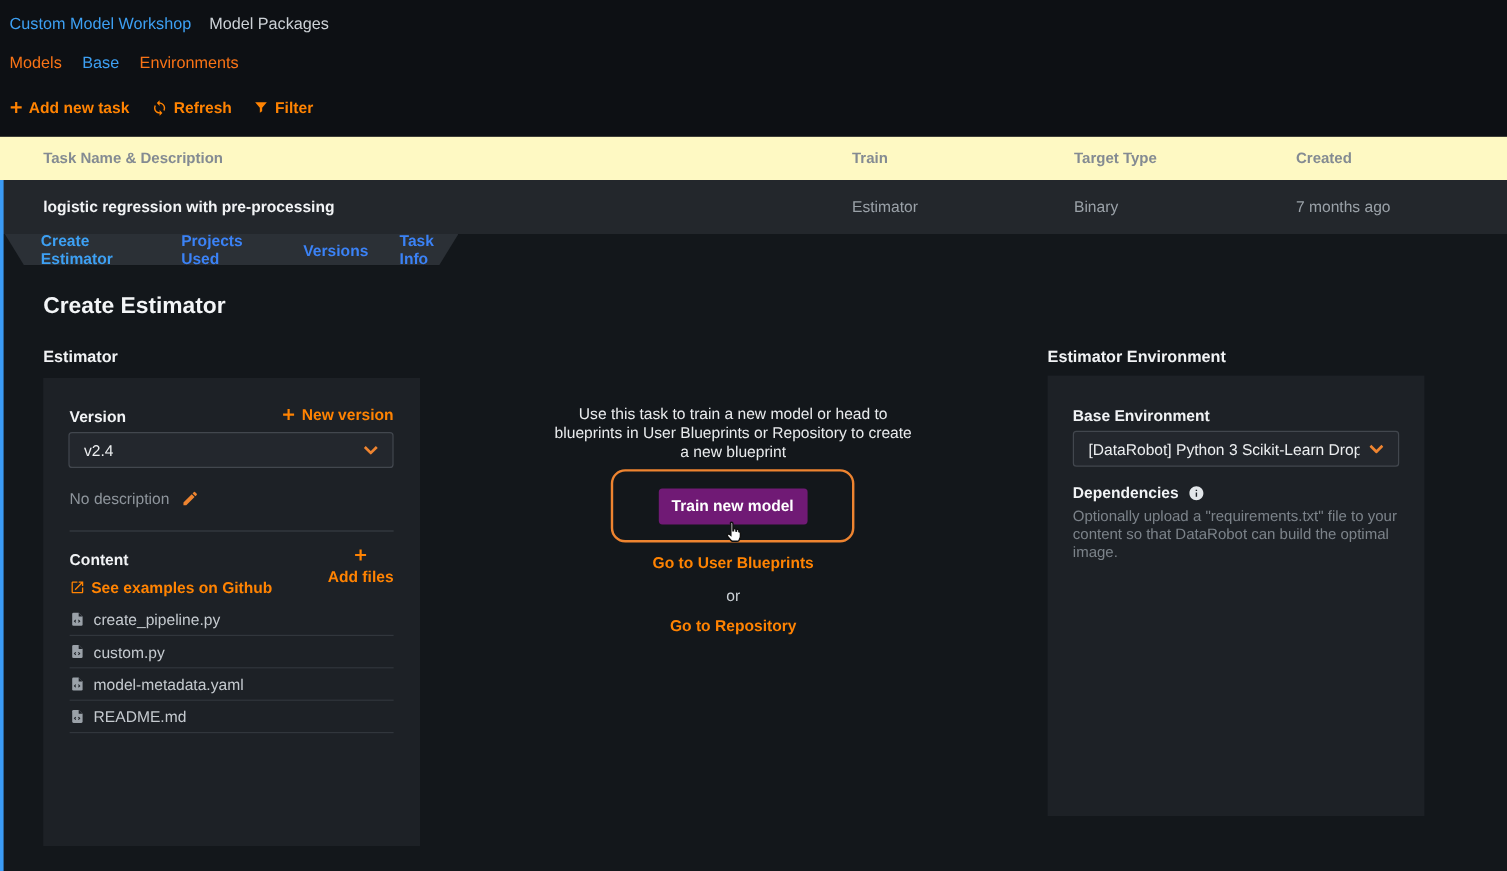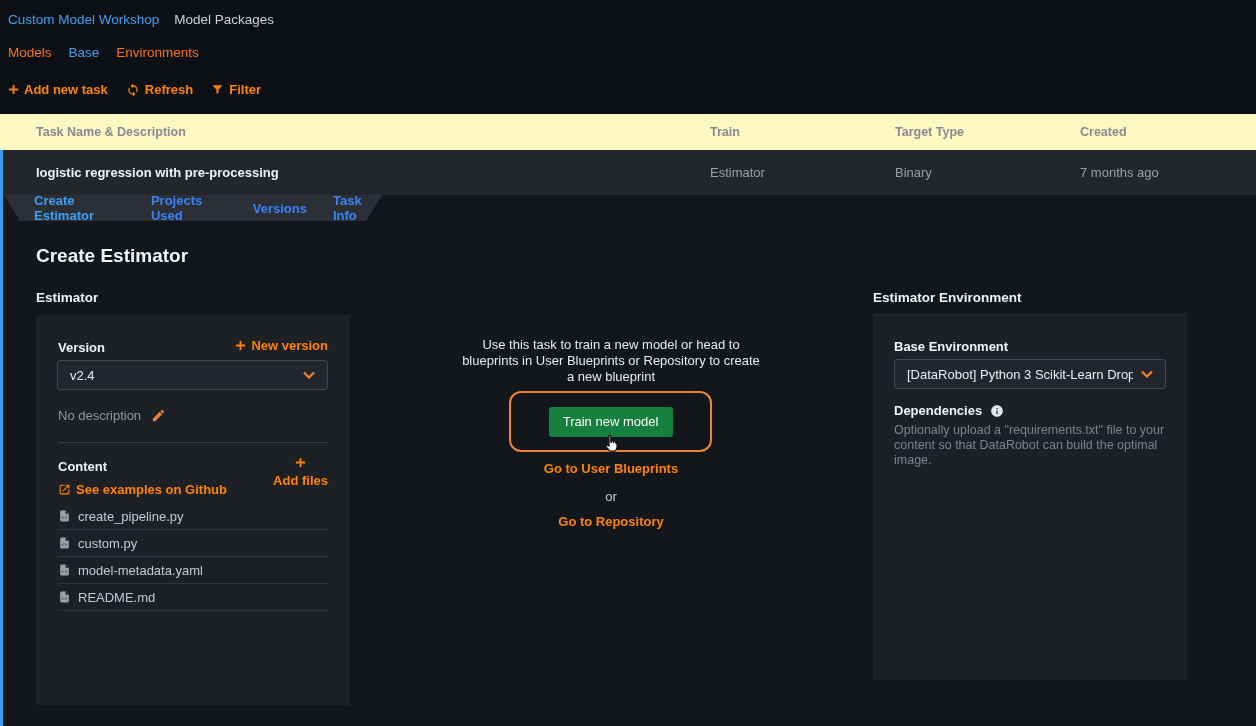--- a/index.html
+++ b/index.html
@@ -82,22 +82,22 @@
   }
 
   
   .center-text { position:absolute; left:430px; top:337px; width:362px; text-align:center; color:#e9ebed; font-size:13px; line-height:16px; }
   .train-box {
     position:absolute; left:509px; top:391px; width:203px; height:61px;
     border:2px solid #ee8430; border-radius:12px;
     display:flex; align-items:center; justify-content:center;
   }
   .train-btn {
-    width:124px; height:30px; background:#15803d; border:none; border-radius:3px;
-    color:#fff; font-weight:normal; font-size:13px; font-family:"Liberation Sans",sans-serif; cursor:pointer;
+    width:124px; height:30px; background:#701a75; border:none; border-radius:3px;
+    color:#fff; font-weight:bold; font-size:13px; font-family:"Liberation Sans",sans-serif; cursor:pointer;
   }
   .cursor-icon { position:absolute; left:602px; top:433px; pointer-events:none; }
   .center-link { position:absolute; left:430px; width:362px; text-align:center; }
   .center-link span { color:#ff8302; font-weight:bold; font-size:13px; cursor:pointer; }
   .link-ub { top:461px; }
   .or-text { position:absolute; left:430px; top:489px; width:362px; text-align:center; color:#ccd1d6; font-size:13px; }
   .link-repo { top:514px; }
 
   
   .dep-head { position:absolute; left:21px; top:90px; display:flex; align-items:center; gap:8px; }

